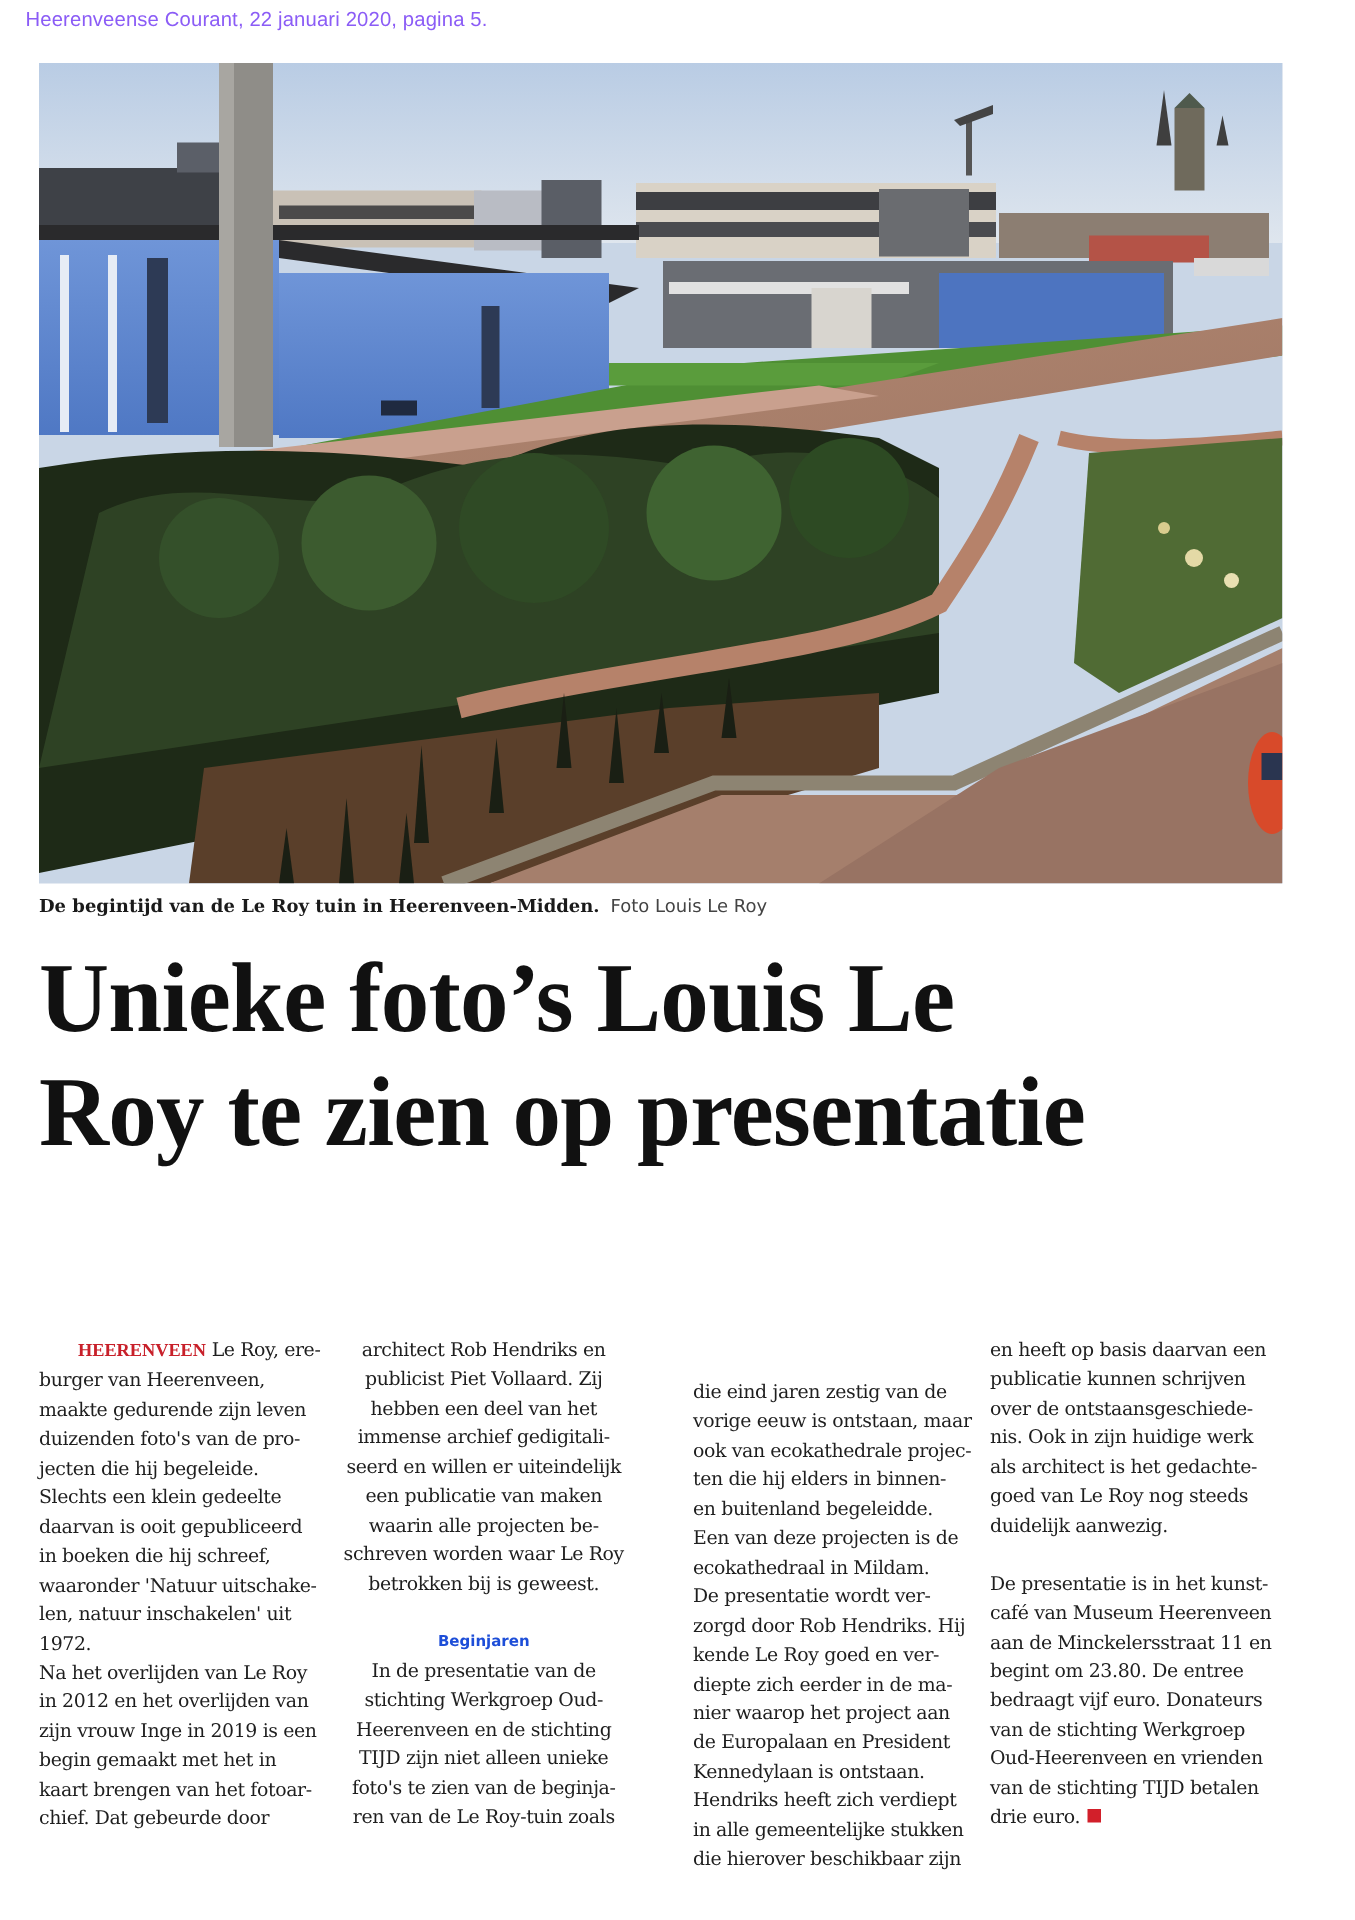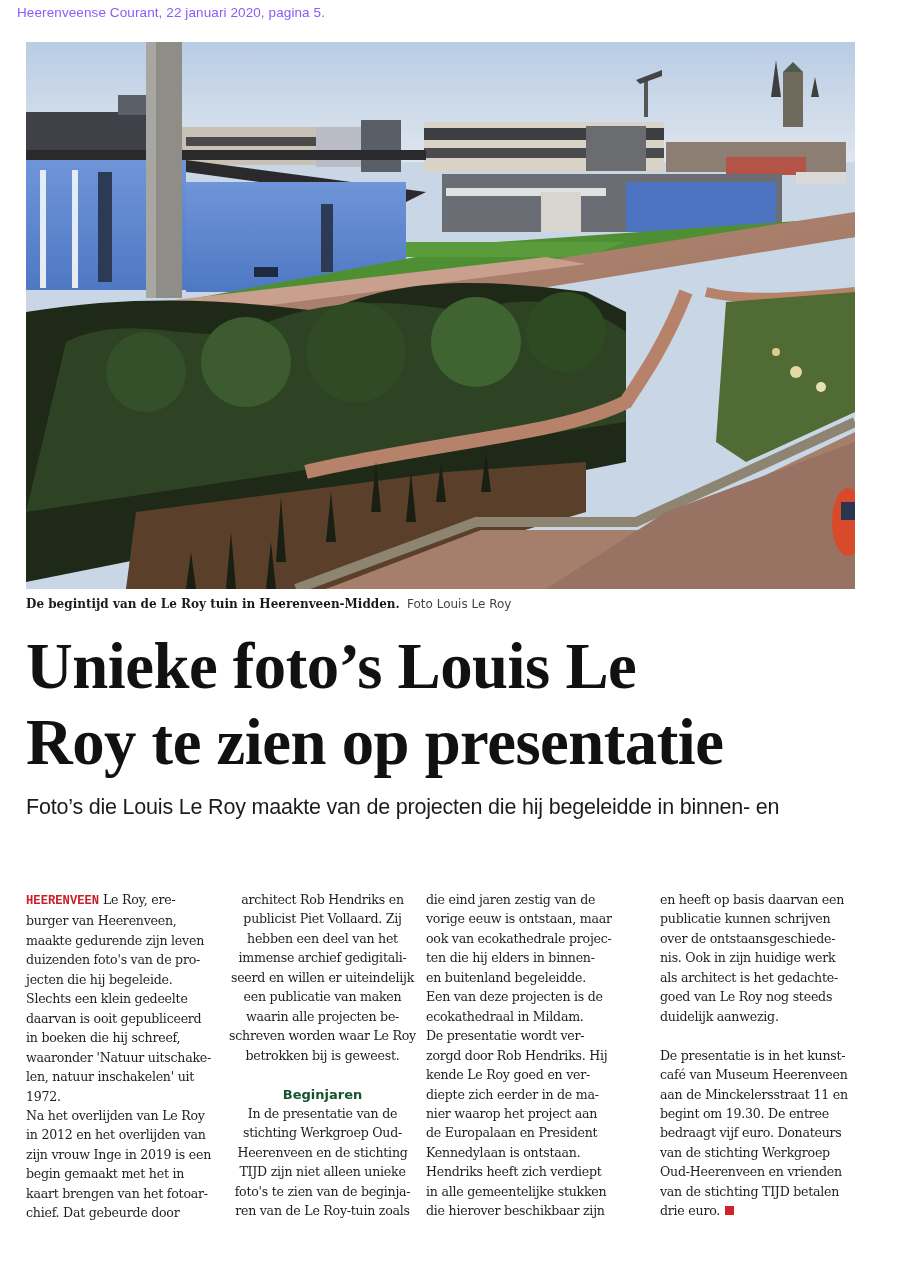--- a/index.html
+++ b/index.html
@@ -95,34 +95,35 @@
       color: #1e1e1e;
       letter-spacing: -0.25px;
     }
     .col .line {
       display: block;
       white-space: nowrap;
     }
     .col .spacer { display: block; height: 19.45px; }
     .col1 { left: 0; width: 205px; }
     .col2 { left: 194px; width: 205px; text-align: center; }
-    .col3 { left: 400px; width: 205px; }
+    .col3 { left: 436px; width: 205px; margin-top: 28px; }
     .col4 { left: 634px; width: 210px; }
     .dateline {
-      font-family: Liberation Mono, monospace;
+      font-family: Liberation Serif, serif;
       font-weight: bold;
       color: #c8202a;
       font-size: 12.2px;
       letter-spacing: 0;
+      margin-left: 26px;
     }
     .subhead {
       font-family: "DejaVu Sans", sans-serif;
       font-weight: bold;
-      font-size: 13px;
-      color: #14532d;
+      font-size: 10px;
+      color: #1d4ed8;
       letter-spacing: 0;
     }
     .end-mark {
       display: inline-block;
       width: 9px;
       height: 9px;
       background: #d21f2a;
       margin-left: 5px;
       vertical-align: 0px;
     }
@@ -242,21 +243,20 @@
   <span class="caption-text">De begintijd van de Le Roy tuin in Heerenveen-Midden.</span>
   <span class="caption-credit">Foto Louis Le Roy</span>
 </div>
 
 <h1 class="headline">
   <span style="display:block">Unieke foto’s Louis Le</span>
   <span style="display:block">Roy te zien op presentatie</span>
 </h1>
 
 <p class="intro">
-  <span style="display:block">Foto’s die Louis Le Roy maakte van de projecten die hij begeleidde in binnen- en</span>
 </p>
 
 <div class="columns">
 
   <div class="col col1">
     <span class="line"><span class="dateline">HEERENVEEN</span><span> Le Roy, ere-</span></span>
     <span class="line">burger van Heerenveen,</span>
     <span class="line">maakte gedurende zijn leven</span>
     <span class="line">duizenden foto's van de pro-</span>
     <span class="line">jecten die hij begeleide.</span>
@@ -319,20 +319,20 @@
     <span class="line">publicatie kunnen schrijven</span>
     <span class="line">over de ontstaansgeschiede-</span>
     <span class="line">nis. Ook in zijn huidige werk</span>
     <span class="line">als architect is het gedachte-</span>
     <span class="line">goed van Le Roy nog steeds</span>
     <span class="line">duidelijk aanwezig.</span>
     <span class="spacer"></span>
     <span class="line">De presentatie is in het kunst-</span>
     <span class="line">café van Museum Heerenveen</span>
     <span class="line">aan de Minckelersstraat 11 en</span>
-    <span class="line">begint om 19.30. De entree</span>
+    <span class="line">begint om 23.80. De entree</span>
     <span class="line">bedraagt vijf euro. Donateurs</span>
     <span class="line">van de stichting Werkgroep</span>
     <span class="line">Oud-Heerenveen en vrienden</span>
     <span class="line">van de stichting TIJD betalen</span>
     <span class="line"><span>drie euro.</span><span class="end-mark"></span></span>
   </div>
 </div>
 
 </body></html>

